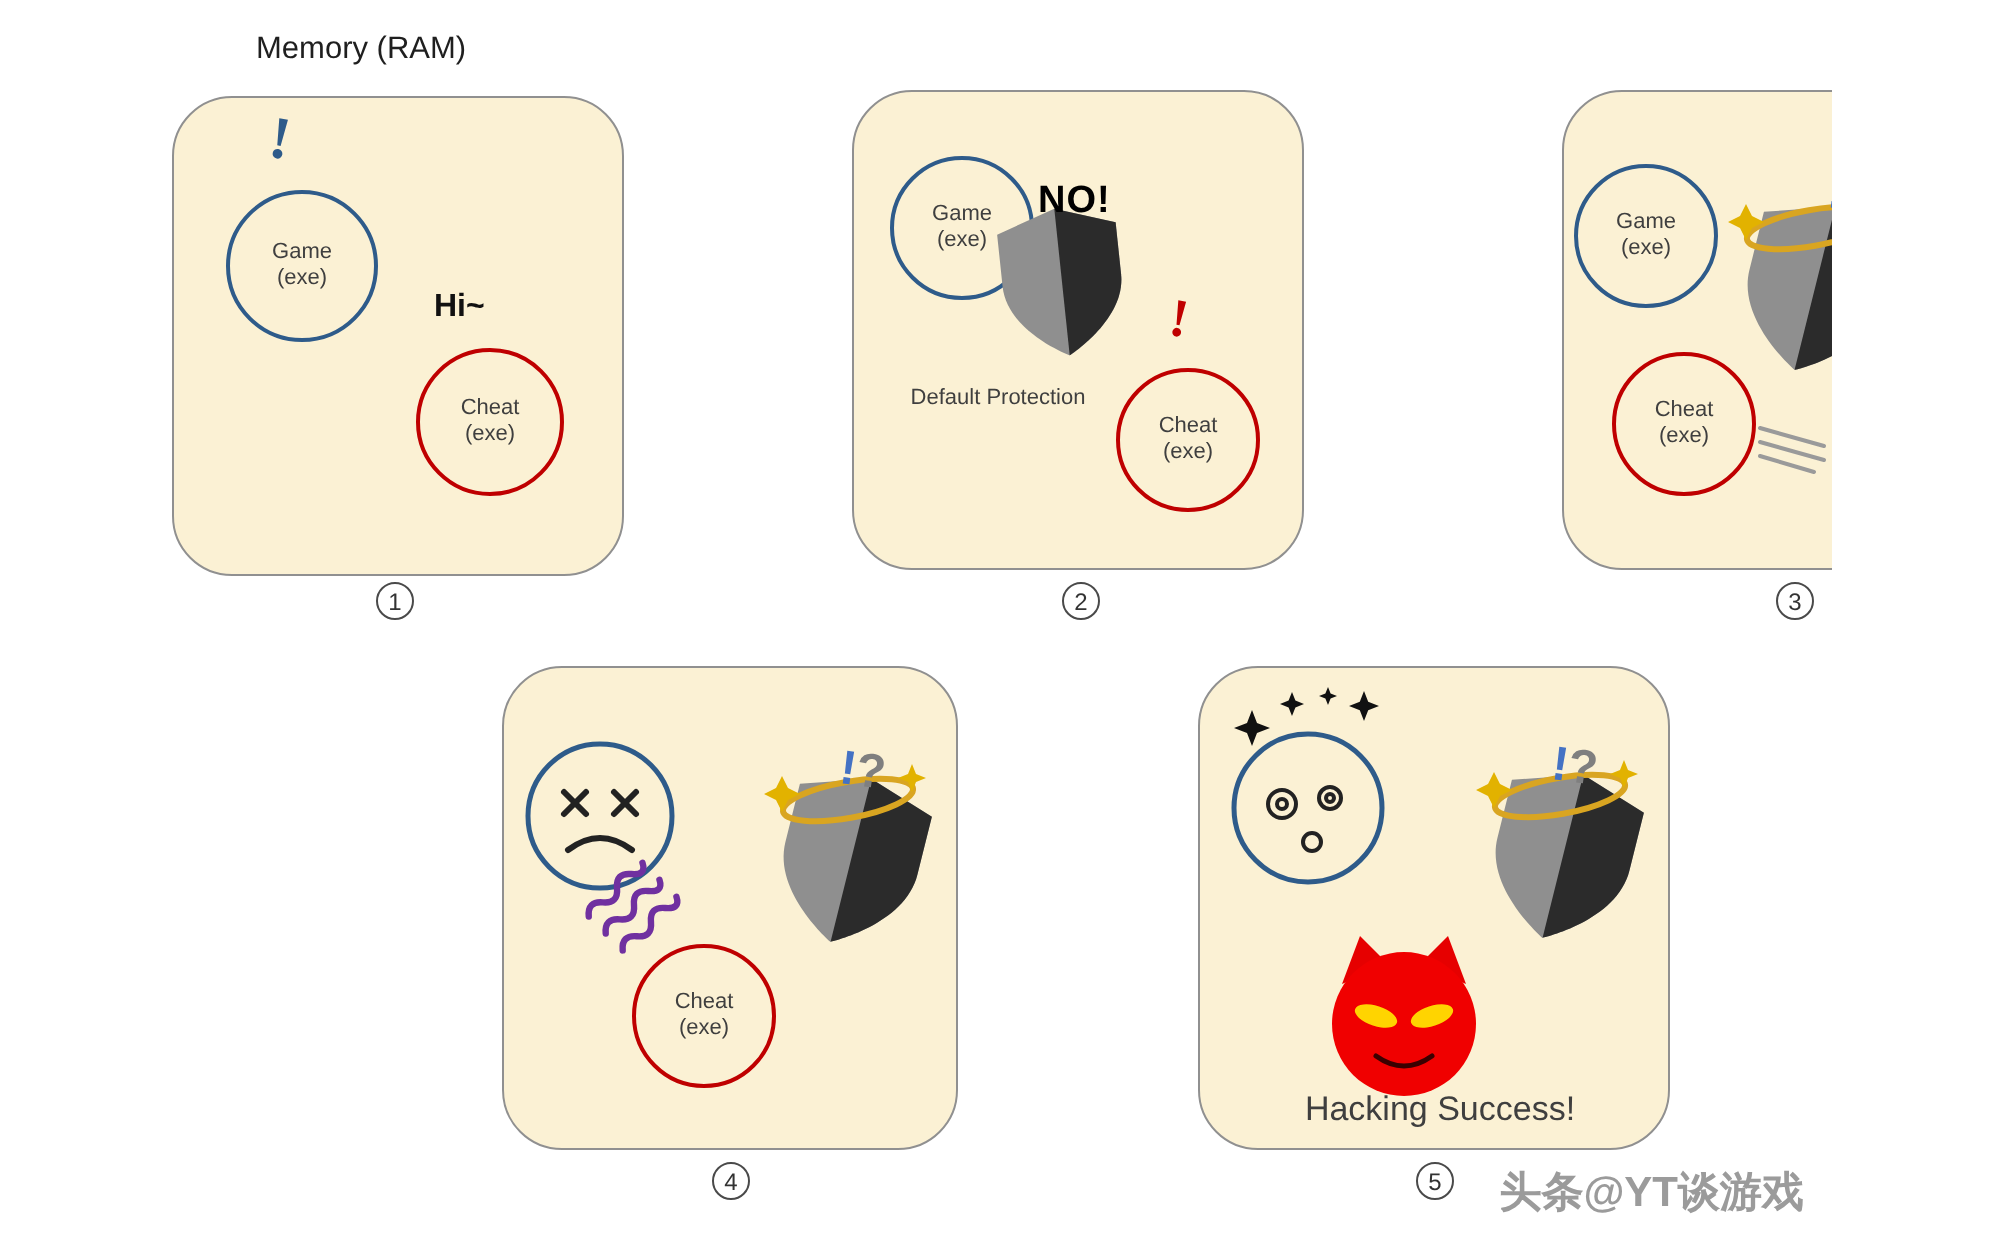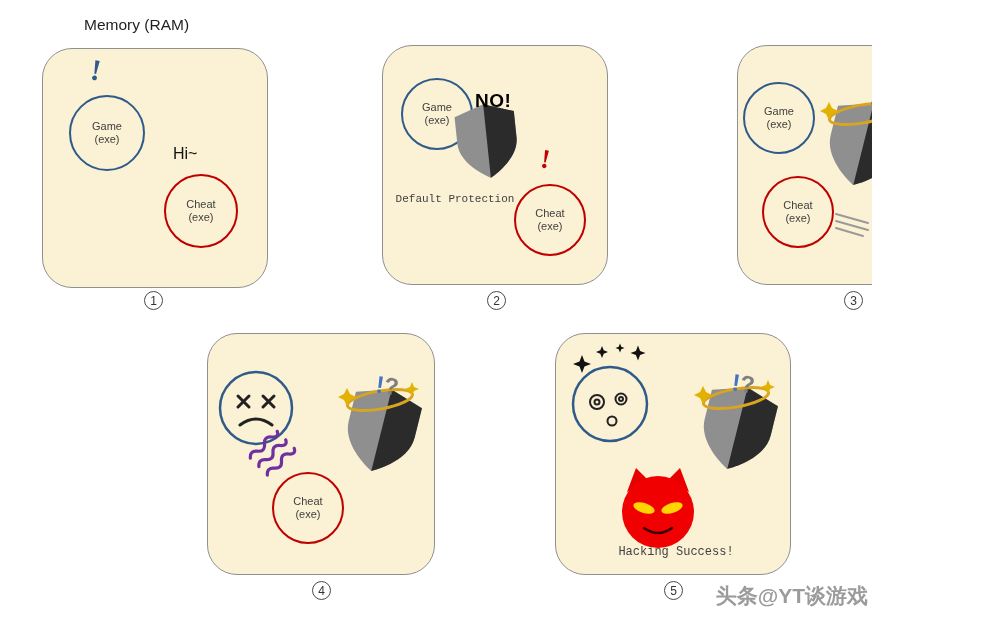--- a/index.html
+++ b/index.html
@@ -1,42 +1,42 @@
 <!DOCTYPE html>
 <html><head>
 <meta charset="utf-8">
 <style>
   * { margin:0; padding:0; box-sizing:border-box; }
   body { font-family:"Liberation Sans", sans-serif; background:#ffffff; }
-  .canvas { position:relative; width:872px; height:619px; background:#ffffff; overflow:hidden; }
+  .canvas { position:relative; width:872px; height:619px; background:#ffffff; overflow:hidden;margin-left:44px; }
   .title { position:absolute; left:84px; top:16px; font-size:15.5px; color:#1f1f1f; }
   .panel { position:absolute; background:#FBF1D4; border:1.5px solid #909090; border-radius:30px; }
   .p1 { left:42px;  top:48px;  width:226px; height:240px; }
   .p2 { left:382px; top:45px;  width:226px; height:240px; }
   .p3 { left:737px; top:45px;  width:222px; height:240px; }
   .p4 { left:207px; top:333px; width:228px; height:242px; }
   .p5 { left:555px; top:333px; width:236px; height:242px; }
   .node { position:absolute; border-radius:50%; display:flex; align-items:center; justify-content:center;
           text-align:center; white-space:pre-line; font-size:11px; color:#3f3f3f; line-height:1.22; }
   .game  { border:2.5px solid #2E5B8A; }
   .cheat { border:2.5px solid #BF0000; }
   .bang { position:absolute; font-weight:bold; font-family:"Liberation Serif", serif; }
   .bang-blue { color:#2E5B8A; font-size:30px; transform:rotate(10deg); }
   .bang-red  { color:#C00000; font-size:27px; transform:rotate(10deg); }
-  .hi  { position:absolute; font-weight:normal; font-size:16px; color:#111; }
+  .hi  { position:absolute; font-weight:bold; font-size:16px; color:#111; }
   .no  { position:absolute; font-weight:bold; font-size:19px; color:#000000; letter-spacing:0.5px; }
   .interrobang { position:absolute; font-weight:bold; font-size:24px; transform:rotate(8deg); }
   .interrobang .ex { color:#4472C4; }
   .interrobang .q  { color:#7f7f7f; }
-  .caption { position:absolute; font-size:11px; color:#3f3f3f; text-align:center; white-space:pre-line; line-height:1.35;font-family:Liberation Mono, monospace; }
-  .caption-lg { font-size:12px; }
+  .caption { position:absolute; font-size:11px; color:#3f3f3f; text-align:center; white-space:pre-line; line-height:1.35; }
+  .caption-lg { font-size:17px; }
   .num { position:absolute; width:19px; height:19px; border:1.3px solid #4a4a4a; border-radius:50%;
          display:flex; align-items:center; justify-content:center; font-size:12px; color:#333; }
   .abs { position:absolute; }
-  .watermark { position:absolute; right:4px; top:582px; font-size:21px; font-weight:bold; color:#9b9b9b; }
+  .watermark { position:absolute; right:14px; top:582px; font-size:21px; font-weight:bold; color:#9b9b9b; }
 </style>
 </head>
 <body>
 
 <div class="canvas">
 
   <div class="title">Memory (RAM)</div>
 
   <div class="panel p1">
     <div class="bang bang-blue" style="left:48px; top:4px;">!</div>

